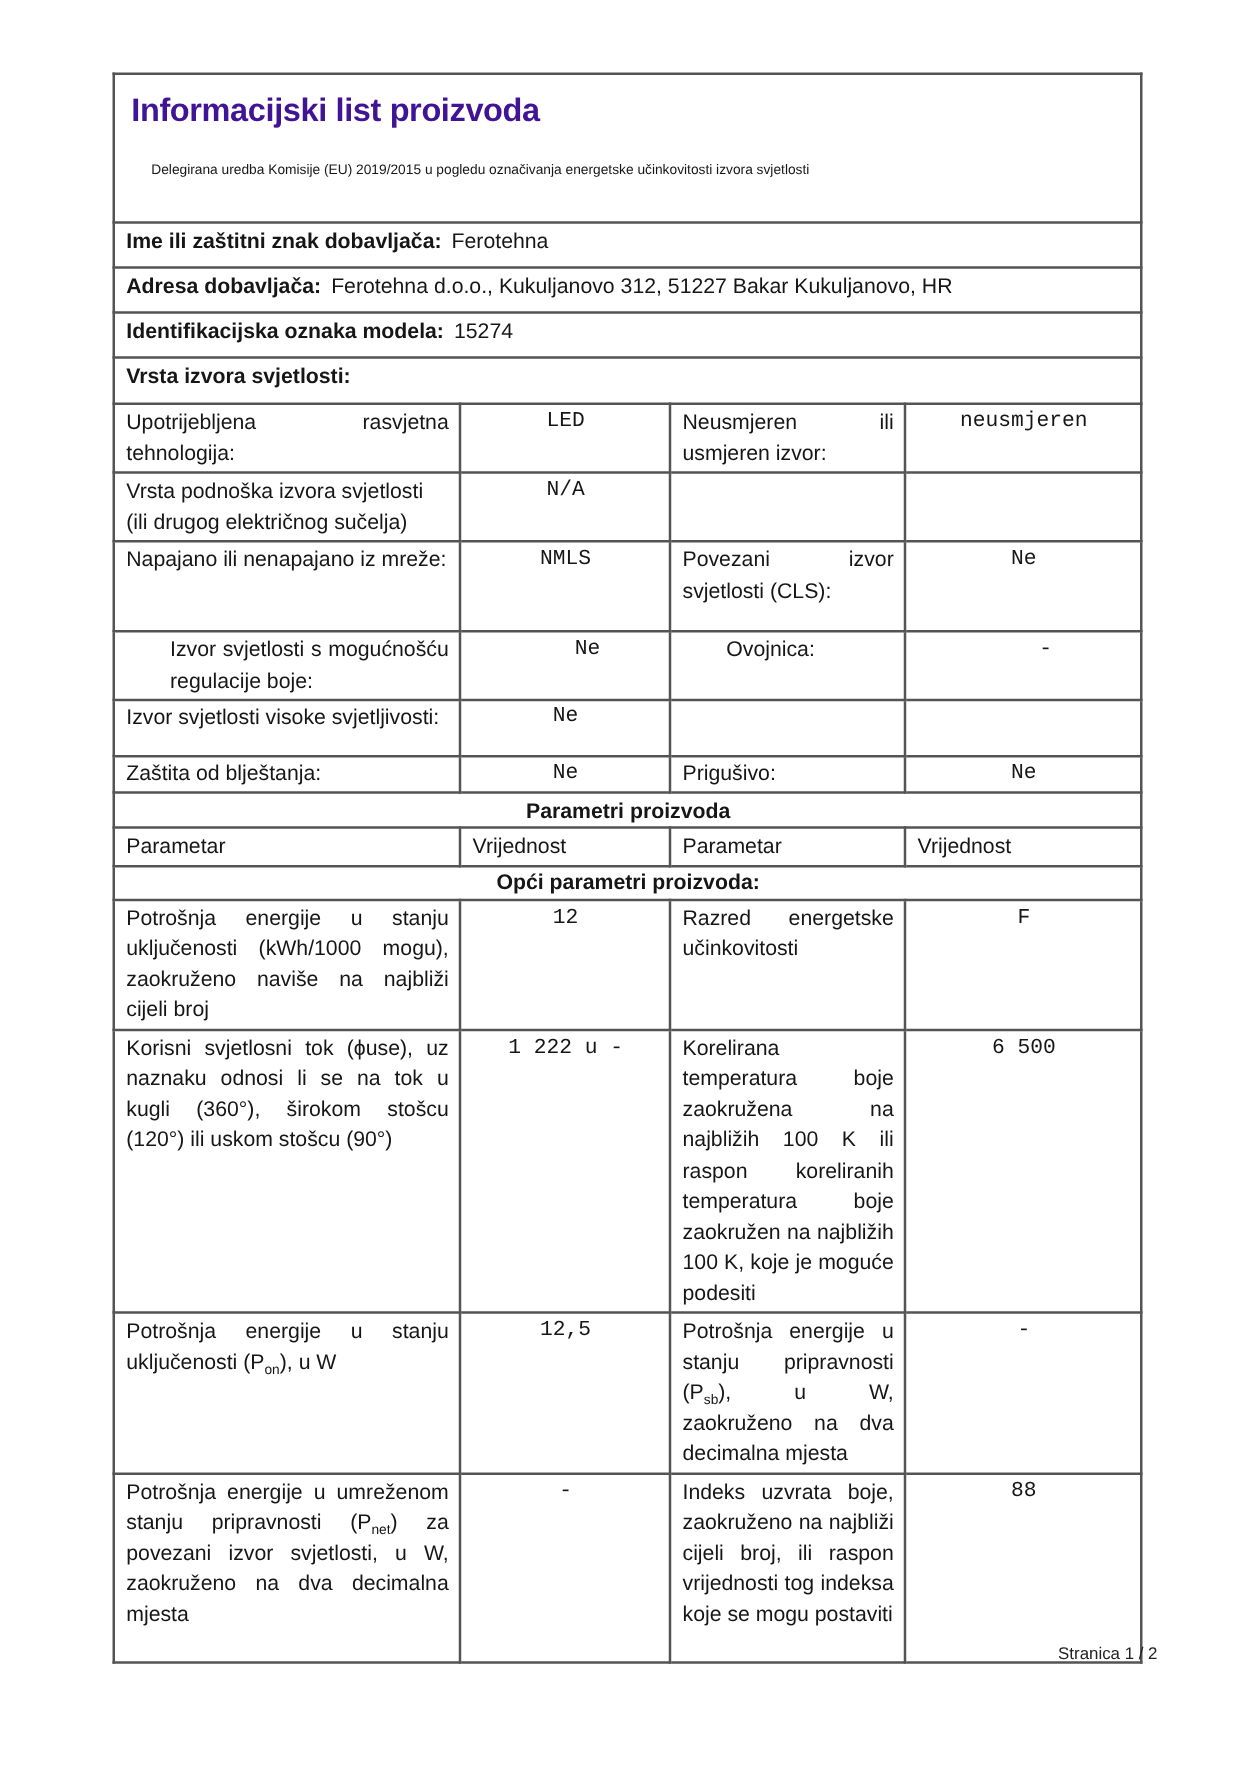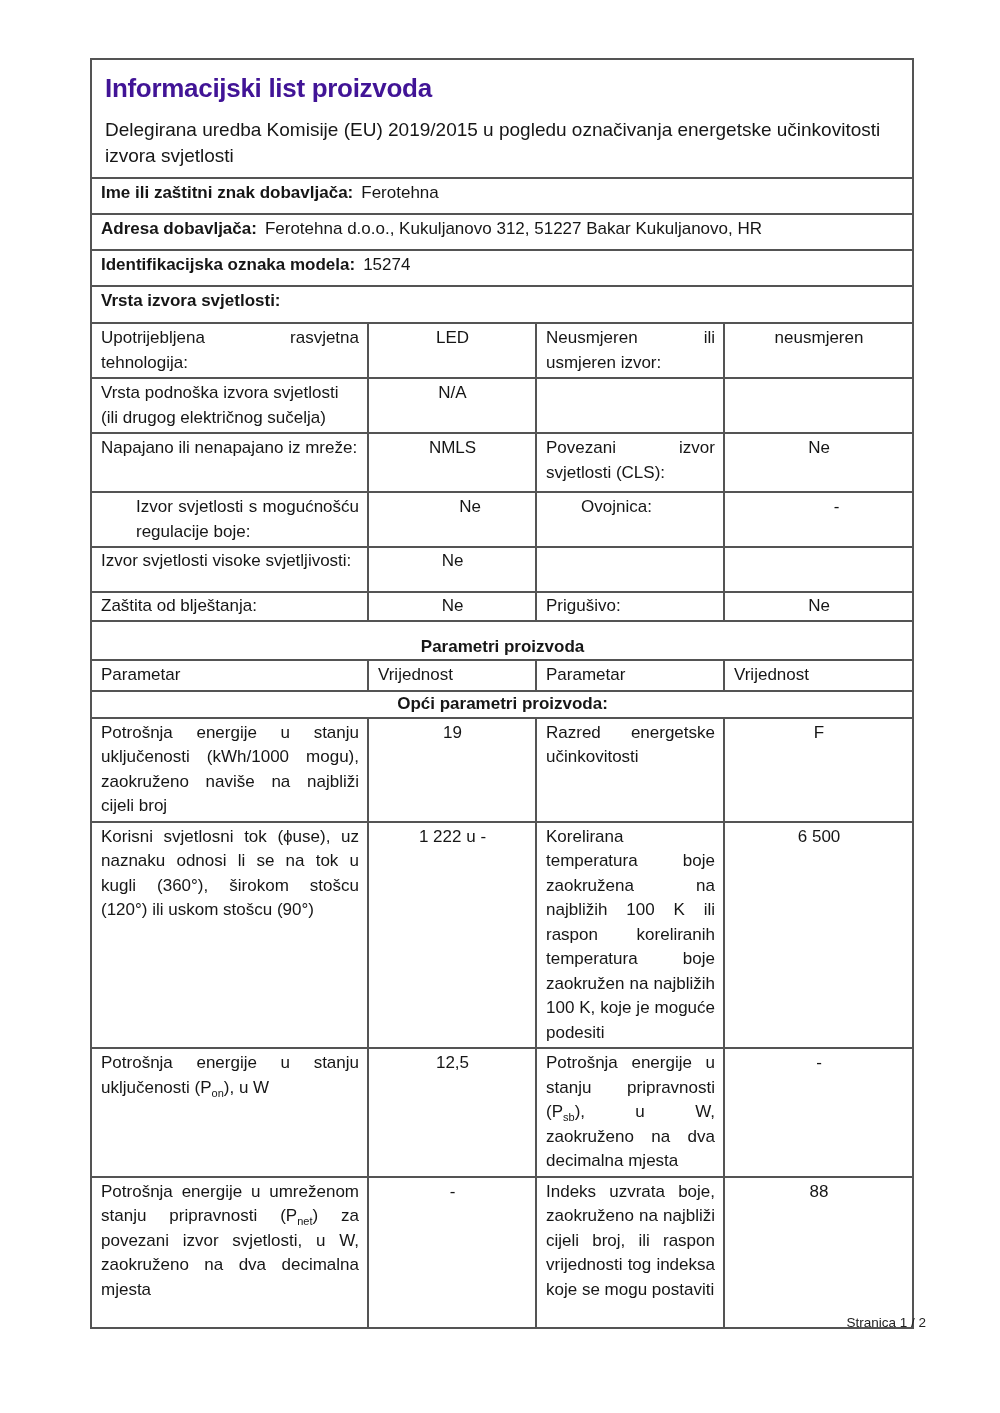--- a/index.html
+++ b/index.html
@@ -32,48 +32,48 @@
     padding: 2px 8px 2px 9px;
     font-size: 17px;
     line-height: 24.5px;
     overflow: hidden;
   }
   .b { font-weight: bold; }
   .lbl {
     text-align: justify;
     hyphens: auto;
   }
-  .val { text-align: center; }
+  .val { text-align: center; font-family: Liberation Mono, monospace; }
   .chead { text-align: center; font-weight: bold; }
   .prelines { white-space: pre-line; }
 
   .title-cell { height: 119px; padding: 6px 13px; }
   h1.doc-title {
     margin: 2px 0 9px 0;
     font-size: 26px;
     line-height: 40px;
     font-weight: bold;
     color: #411496;
     letter-spacing: -0.3px;
   }
   p.doc-subtitle {
-    margin: 0;
-    font-size: 19px;
+    margin: 16px;
+    font-size: 11px;
     line-height: 25.5px;
   }
   .info-val { margin-left: 8px; }
 
   tr.r36 td { height: 36px; }
   tr.r37 td { height: 37px; }
   tr.h58 td { height: 48px; }
-  tr.h59 td { height: 59px; }
+  tr.h59 td { height: 72px; }
   tr.h53 td { height: 53px; padding-left: 44px; }
   tr.h45 td { height: 45px; padding-top: 1px; }
   tr.h28 td { height: 28px; padding-top: 1px; padding-bottom: 1px; }
-  tr.h25 td { height: 25px; padding-top: 13px; padding-bottom: 0; }
+  tr.h25 td { height: 25px; padding-top: 2px; padding-bottom: 0; }
   tr.h32 td { height: 16px; }
   tr.h27 td { height: 27px; padding-top: 0; padding-bottom: 0; }
   tr.h103 td { height: 103px; }
   tr.h197 td { height: 197px; }
   tr.h125 td { height: 125px; }
   tr.h151 td { height: 151px; }
 
   sub { font-size: 11px; line-height: 0; }
 
   .page-footer {
@@ -181,21 +181,21 @@
         <td>Parametar</td>
         <td>Vrijednost</td>
       </tr>
 
       <tr class="h27">
         <td colspan="4" class="chead">Opći parametri proizvoda:</td>
       </tr>
 
       <tr class="h103">
         <td class="lbl">Potrošnja energije u stanju uključenosti (kWh/1000 mogu), zaokruženo naviše na najbliži cijeli broj</td>
-        <td class="val">19</td>
+        <td class="val">12</td>
         <td class="lbl">Razred energetske učinkovitosti</td>
         <td class="val">F</td>
       </tr>
 
       <tr class="h197">
         <td class="lbl">Korisni svjetlosni tok (ϕuse), uz naznaku odnosi li se na tok u kugli (360°), širokom stošcu (120°) ili uskom stošcu (90°)</td>
         <td class="val">1 222 u -</td>
         <td class="lbl">Korelirana temperatura boje zaokružena na najbližih 100 K ili raspon koreliranih temperatura boje zaokružen na najbližih 100 K, koje je moguće podesiti</td>
         <td class="val">6 500</td>
       </tr>

